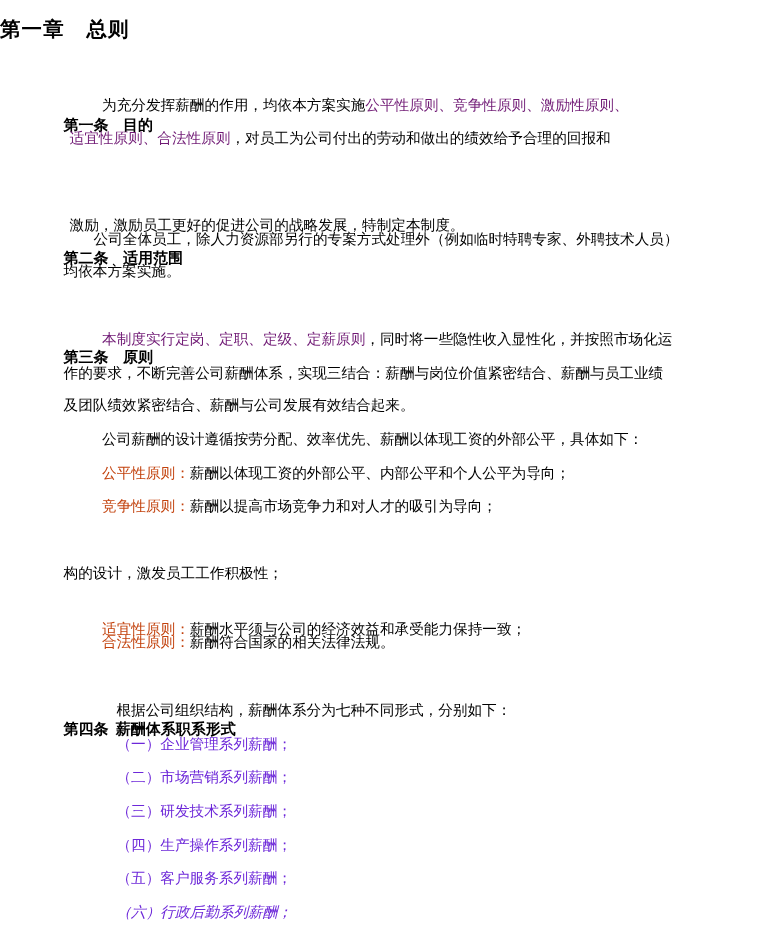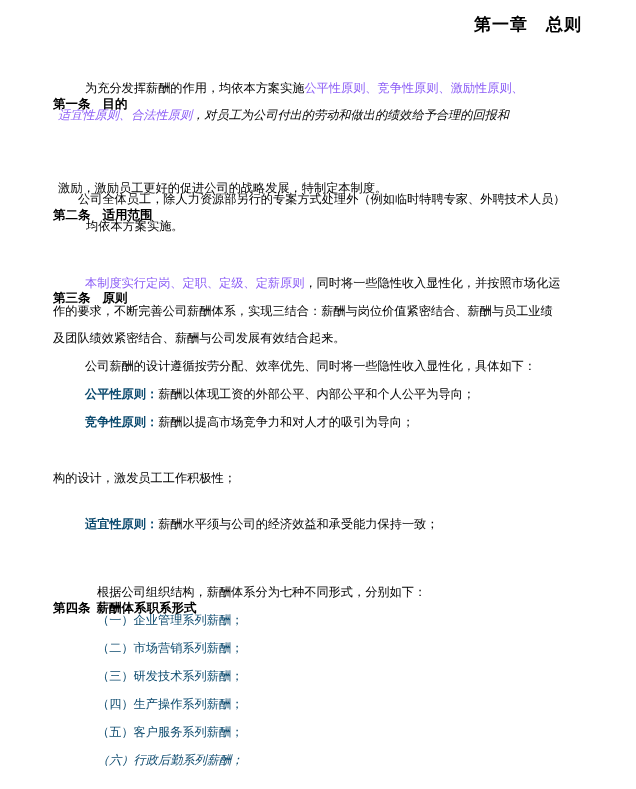--- a/index.html
+++ b/index.html
@@ -19,92 +19,95 @@
       position: absolute;
       left: 0; top: 0;
       width: 636px;
       height: 789px;
     }
     .title {
       position: absolute;
       top: 13px;
       left: 0;
       width: 582px;
-      text-align: right;
+      text-align: left;
       font-size: 17px;
       font-weight: bold;
       letter-spacing: 1px;
     }
     .title .gap { display: inline-block; width: 18px; }
     .line {
       position: absolute;
       left: 53px;
       font-size: 12.2px;
       line-height: 16px;
       white-space: nowrap;
     }
     .heading {
       font-weight: bold;
       font-size: 12.5px;
       margin-top: 44px;
     }
     .heading .gap { display: inline-block; width: 12px; }
-    .blue { color: #8b5cf6; }
-    .red { color: #0c4a6e; text-align: right; }
-    .bold-red { color: #0c4a6e; font-weight: bold; }
+    .blue { color: #701a75; }
+    .red { color: #6d28d9; text-align: right; }
+    .bold-red { color: #c2410c; font-weight: normal; }
     .ind1 { left: 85px; }
     .ind0 { left: 53px; }
     .ind-list { left: 97px; }
     .ind-s { left: 58px; }
   </style>
 </head>
 <body>
 
 <div class="page">
 
   <div class="title">
     <span>第一章</span><span class="gap"></span><span>总则</span>
   </div>
 
   <div class="line heading" style="top:52px;">
     <span>第一条</span><span class="gap"></span><span>目的</span>
   </div>
   <div class="line ind1" style="top:80px;">
     <span>为充分发挥薪酬的作用，均依本方案实施</span><span class="blue">公平性原则、竞争性原则、激励性原则、</span>
   </div>
-  <div class="line ind-s" style="top:107px;font-style:italic;">
+  <div class="line ind-s" style="top:107px;">
     <span class="blue">适宜性原则、合法性原则</span><span>，对员工为公司付出的劳动和做出的绩效给予合理的回报和</span>
   </div>
   <div class="line ind-s" style="top:135px;margin-top:45px;">激励，激励员工更好的促进公司的战略发展，特制定本制度。</div>
 
   <div class="line heading" style="top:163px;">
     <span>第二条</span><span class="gap"></span><span>适用范围</span>
   </div>
   <div class="line" style="top:191px; left:78px;">公司全体员工，除人力资源部另行的专案方式处理外（例如临时特聘专家、外聘技术人员）</div>
-  <div class="line ind0" style="top:218px;margin-left:33px;">均依本方案实施。</div>
+  <div class="line ind0" style="top:218px;">均依本方案实施。</div>
 
   <div class="line heading" style="top:246px;">
     <span>第三条</span><span class="gap"></span><span>原则</span>
   </div>
   <div class="line ind1" style="top:275px;">
     <span class="blue">本制度实行定岗、定职、定级、定薪原则</span><span>，同时将一些隐性收入显性化，并按照市场化运</span>
   </div>
   <div class="line ind0" style="top:303px;">作的要求，不断完善公司薪酬体系，实现三结合：薪酬与岗位价值紧密结合、薪酬与员工业绩</div>
   <div class="line ind0" style="top:330px;">及团队绩效紧密结合、薪酬与公司发展有效结合起来。</div>
-  <div class="line ind1" style="top:358px;">公司薪酬的设计遵循按劳分配、效率优先、同时将一些隐性收入显性化，具体如下：</div>
+  <div class="line ind1" style="top:358px;">公司薪酬的设计遵循按劳分配、效率优先、薪酬以体现工资的外部公平，具体如下：</div>
 
   <div class="line ind1" style="top:386px;">
     <span class="bold-red">公平性原则：</span><span>薪酬以体现工资的外部公平、内部公平和个人公平为导向；</span>
   </div>
   <div class="line ind1" style="top:414px;">
     <span class="bold-red">竞争性原则：</span><span>薪酬以提高市场竞争力和对人才的吸引为导向；</span>
   </div>
   <div class="line ind0" style="top:470px;">构的设计，激发员工工作积极性；</div>
   <div class="line ind1" style="top:516px;text-align:right;">
     <span class="bold-red">适宜性原则：</span><span>薪酬水平须与公司的经济效益和承受能力保持一致；</span>
+  </div>
+  <div class="line ind1" style="top:527px;">
+    <span class="bold-red">合法性原则：</span><span>薪酬符合国家的相关法律法规。</span>
   </div>
 
   <div class="line heading" style="top:556px;">
     <span>第四条</span><span style="display:inline-block;width:6px;"></span><span>薪酬体系职系形式</span>
   </div>
   <div class="line ind-list" style="top:584px;">根据公司组织结构，薪酬体系分为七种不同形式，分别如下：</div>
 
   <div class="line ind-list red" style="top:612px;">（一）企业管理系列薪酬；</div>
   <div class="line ind-list red" style="top:640px;">（二）市场营销系列薪酬；</div>
   <div class="line ind-list red" style="top:668px;">（三）研发技术系列薪酬；</div>

